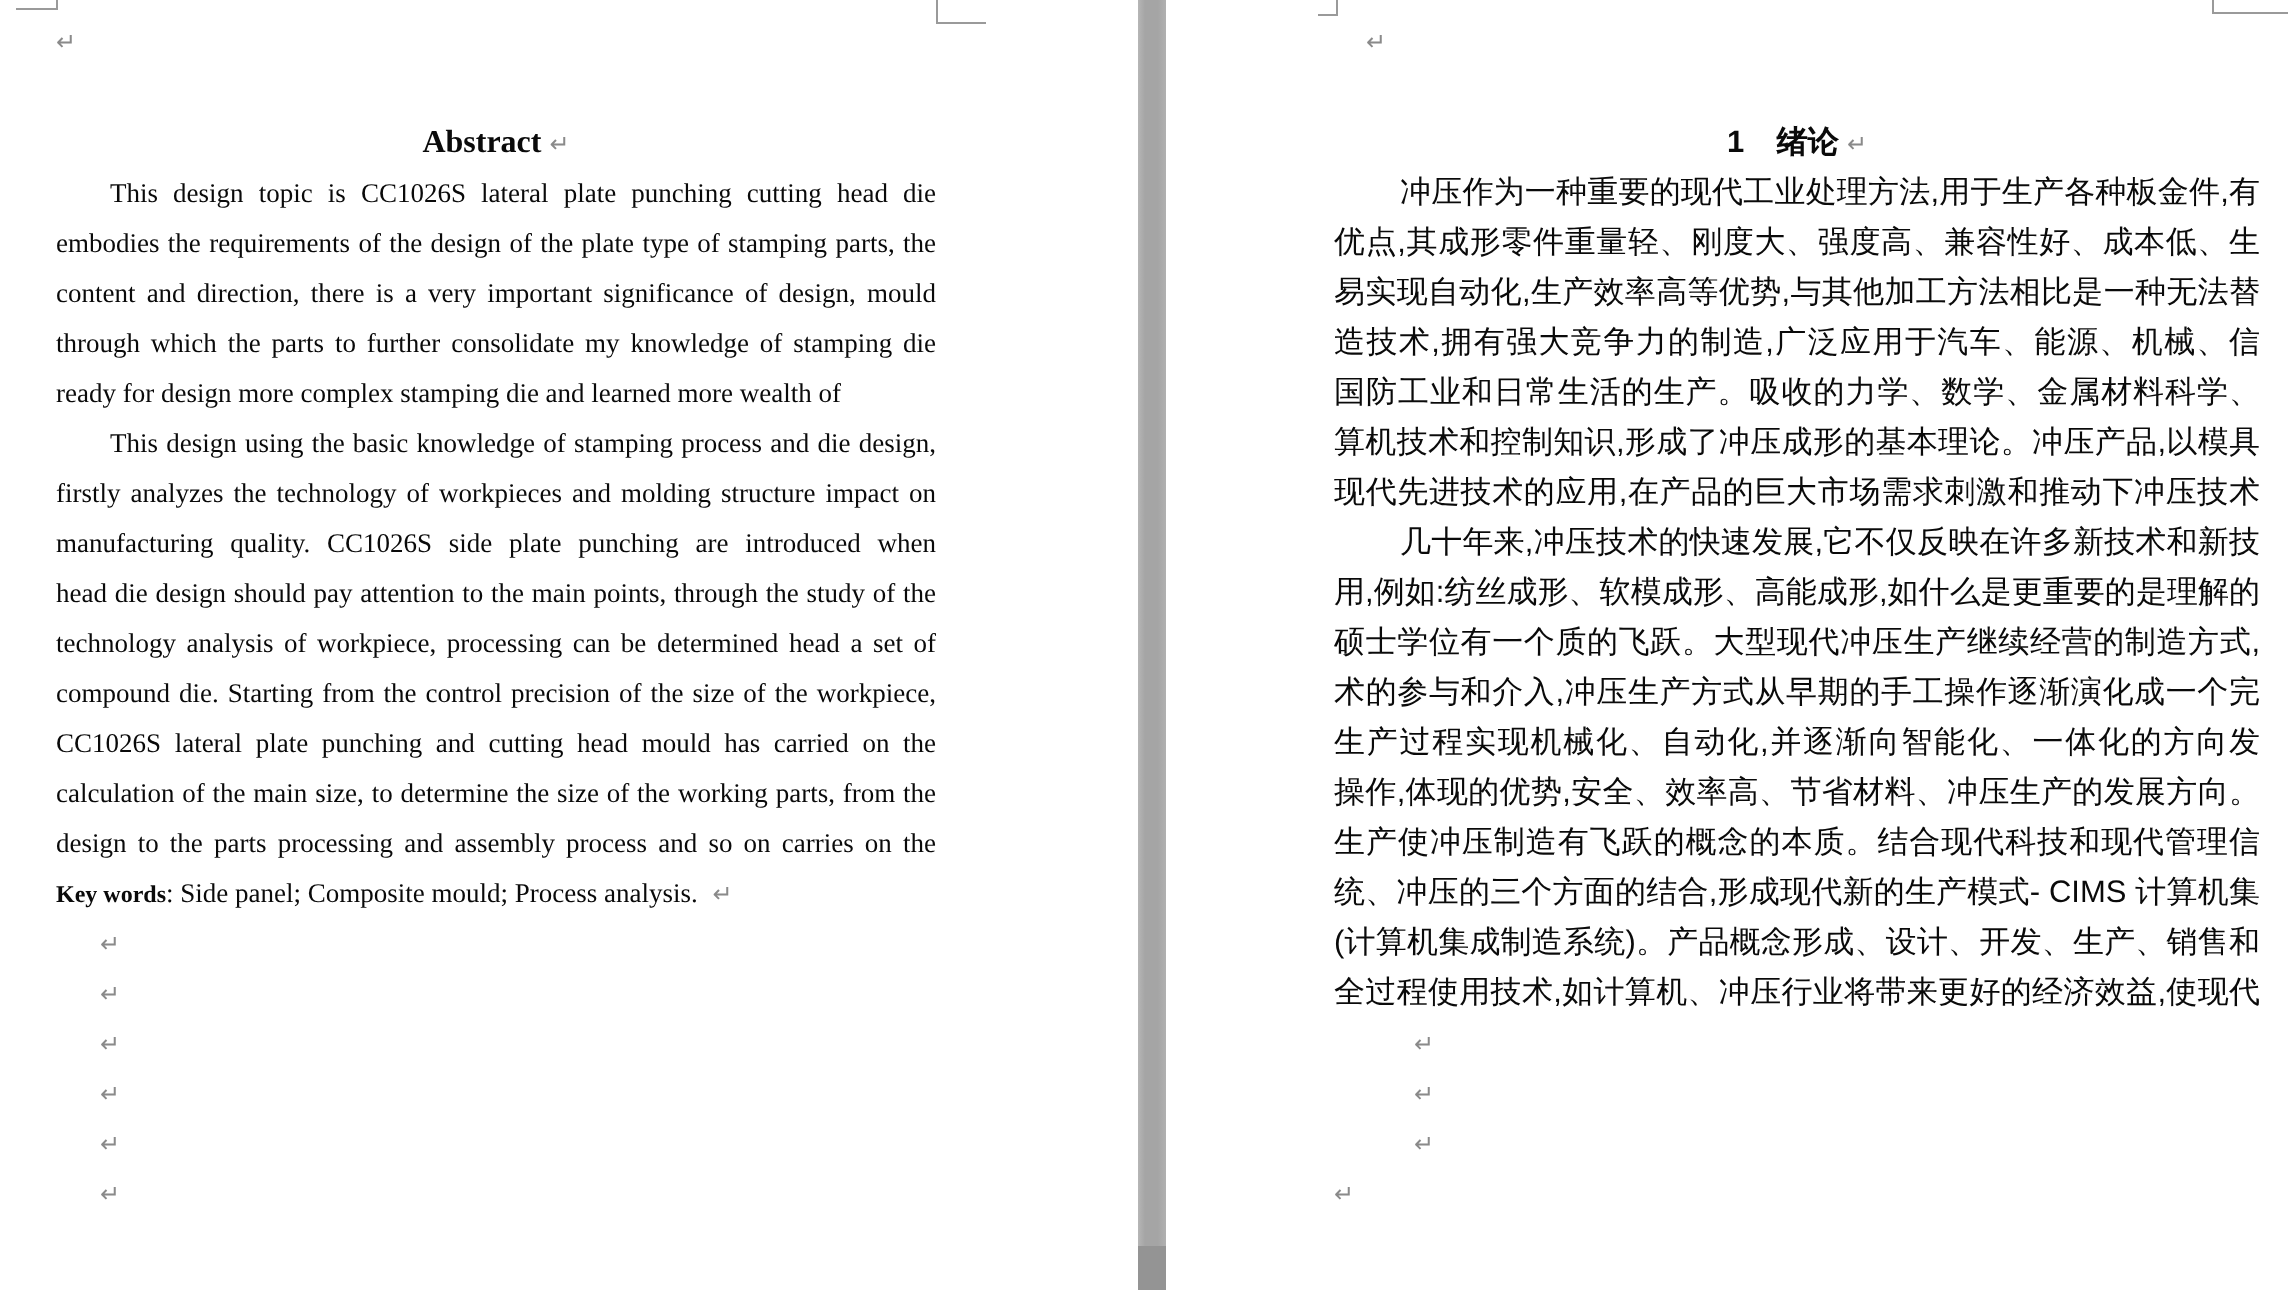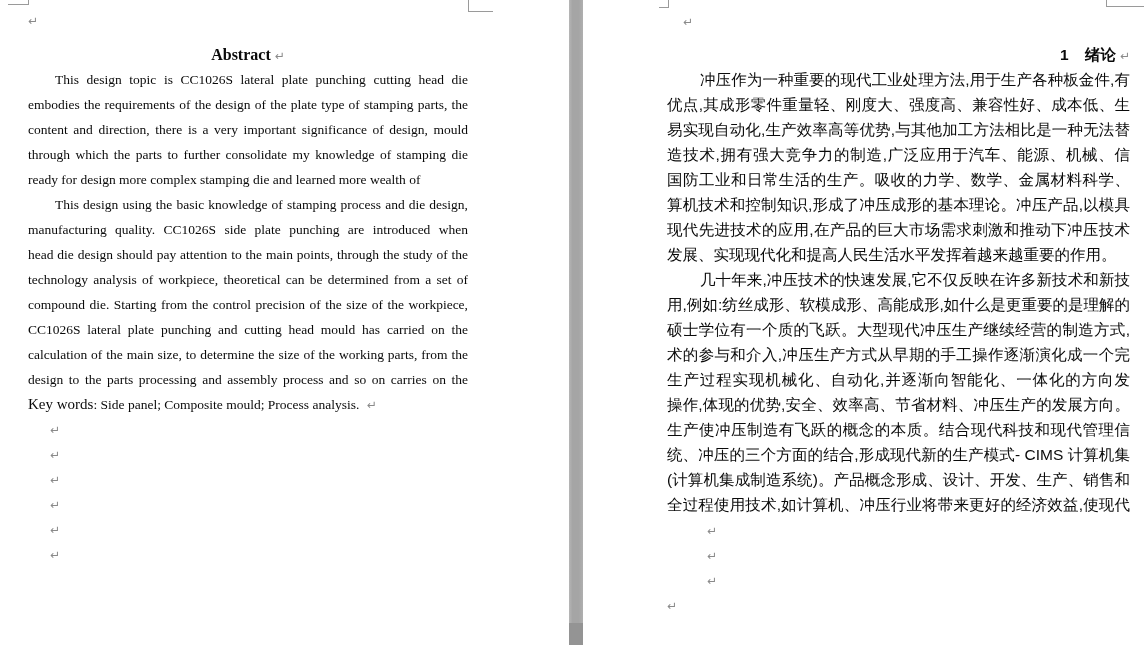--- a/index.html
+++ b/index.html
@@ -28,31 +28,31 @@
   .col-en{left:28px;width:440px;}
   .col-zh{left:84px;width:463px;font-family:"Liberation Sans",sans-serif;}
 
   .line{height:25px;line-height:25px;font-size:13.5px;overflow:hidden;}
   .col-zh .line{font-size:15.5px;}
   .j{text-align:justify;text-align-last:justify;}
   .first{padding-left:27px;}
   .col-zh .first{padding-left:33px;}
   .last{text-align:left;text-align-last:auto;}
 
-  .heading-row{margin-top:9px;height:25px;line-height:25px;}
+  .heading-row{margin-top:26px;height:25px;line-height:25px;}
   .abs-heading{text-align:center;font-weight:bold;font-size:16px;}
-  .zh-heading{font-weight:bold;font-size:16.5px;word-spacing:12px;text-align:right;}
+  .zh-heading{font-weight:bold;font-size:16.5px;word-spacing:12px;text-align:center;}
 
   .pilcrow{color:#8a8a8a;font-size:12px;margin-left:4px;font-family:"DejaVu Sans",sans-serif;font-weight:normal;}
   .blank .pilcrow{margin-left:0;}
   .ind-en{padding-left:22px;}
   .ind-zh{padding-left:40px;}
   .ind-top-zh{padding-left:16px;}
 
-  .kw-row .kw-bold{font-weight:normal;font-size:15px;}
+  .kw-row .kw-bold{font-weight:bold;font-size:12px;}
 </style>
 </head>
 <body>
 
 <div class="page page-left">
   <div class="col col-en">
     <div class="line blank"><span class="pilcrow">↵</span></div>
     <div class="line heading-row abs-heading"><span>Abstract</span><span class="pilcrow">↵</span></div>
 
     <div>
@@ -60,23 +60,24 @@
     <div class="line j first"><span>This design topic is CC1026S lateral plate punching cutting head die design,</span></div>
         <div class="line j"><span>embodies the requirements of the design of the plate type of stamping parts, the</span></div>
         <div class="line j"><span>content and direction, there is a very important significance of design, mould design,</span></div>
         <div class="line j"><span>through which the parts to further consolidate my knowledge of stamping die design,</span></div>
         <div class="line j last"><span>ready for design more complex stamping die and learned more wealth of experience.</span></div>
       </div>
 
     <div>
 
     <div class="line j first"><span>This design using the basic knowledge of stamping process and die design,</span></div>
+        <div class="line j"><span>firstly analyzes the technology of workpieces and molding structure impact on</span></div>
         <div class="line j"><span>manufacturing quality. CC1026S side plate punching are introduced when cutting</span></div>
         <div class="line j"><span>head die design should pay attention to the main points, through the study of the</span></div>
-        <div class="line j"><span>technology analysis of workpiece, theoretical can be determined from a set of</span></div>
+        <div class="line j"><span>technology analysis of workpiece, processing can be determined head a set of</span></div>
         <div class="line j"><span>compound die. Starting from the control precision of the size of the workpiece, the</span></div>
         <div class="line j"><span>CC1026S lateral plate punching and cutting head mould has carried on the theoretical</span></div>
         <div class="line j"><span>calculation of the main size, to determine the size of the working parts, from the mold</span></div>
         <div class="line j"><span>design to the parts processing and assembly process and so on carries on the detailed</span></div>
       </div>
 
     <div class="line kw-row">
       <span class="kw-bold">Key words</span><span>: Side panel; Composite mould; Process analysis. </span><span class="pilcrow">↵</span>
     </div>
 
@@ -99,21 +100,20 @@
 
     <div>
 
     <div class="line j first"><span>冲压作为一种重要的现代工业处理方法,用于生产各种板金件,有许多独特的</span></div>
         <div class="line j"><span>优点,其成形零件重量轻、刚度大、强度高、兼容性好、成本低、生产过程很容</span></div>
         <div class="line j"><span>易实现自动化,生产效率高等优势,与其他加工方法相比是一种无法替代的先进制</span></div>
         <div class="line j"><span>造技术,拥有强大竞争力的制造,广泛应用于汽车、能源、机械、信息、航空航天、</span></div>
         <div class="line j"><span>国防工业和日常生活的生产。吸收的力学、数学、金属材料科学、机械科学、计</span></div>
         <div class="line j"><span>算机技术和控制知识,形成了冲压成形的基本理论。冲压产品,以模具为中心,结合</span></div>
         <div class="line j"><span>现代先进技术的应用,在产品的巨大市场需求刺激和推动下冲压技术在国民经济</span></div>
-        <div class="line j last"><span>发展、实现现代化和提高人民生活水平发挥着越来越重要的作用。</span></div>
       </div>
 
     <div>
 
     <div class="line j first"><span>几十年来,冲压技术的快速发展,它不仅反映在许多新技术和新技术的广泛使</span></div>
         <div class="line j"><span>用,例如:纺丝成形、软模成形、高能成形,如什么是更重要的是理解的冲压技术和</span></div>
         <div class="line j"><span>硕士学位有一个质的飞跃。大型现代冲压生产继续经营的制造方式,由于高新技</span></div>
         <div class="line j"><span>术的参与和介入,冲压生产方式从早期的手工操作逐渐演化成一个完整的制造。</span></div>
         <div class="line j"><span>生产过程实现机械化、自动化,并逐渐向智能化、一体化的方向发展。自动冲压</span></div>
         <div class="line j"><span>操作,体现的优势,安全、效率高、节省材料、冲压生产的发展方向。实现自动化</span></div>

